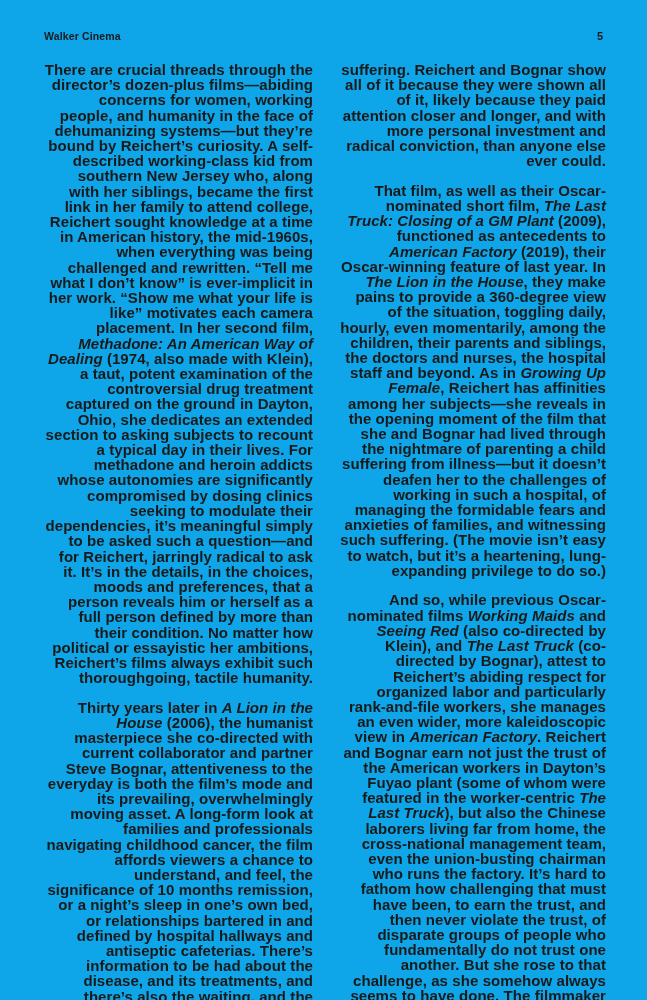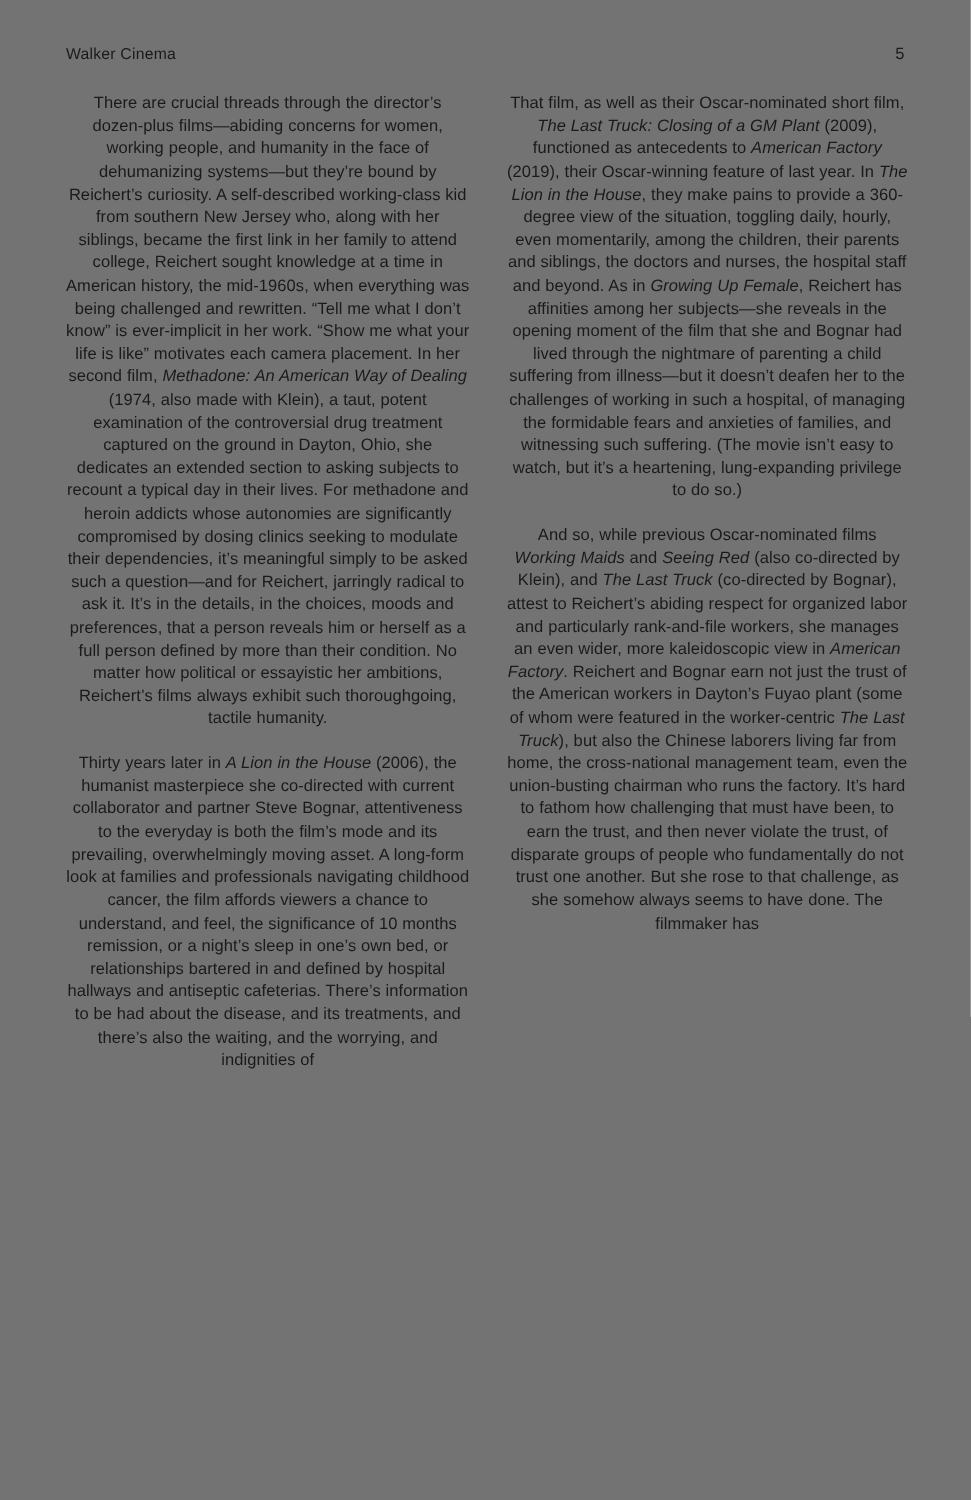--- a/index.html
+++ b/index.html
@@ -14,21 +14,22 @@
     color: #1a1a1a;
     overflow: hidden;
   }
 
   .page {
     position: relative;
     width: 647px;
     height: 1000px;
     box-sizing: border-box;
     padding: 0 20px;
-    background: #737373;
+    background: #0ea5e9;
+    font-weight: bold;
   }
 
   
   .running-head {
     position: absolute;
     top: 31px;
     left: 44px;
     right: 44px;
     height: 16px;
     display: flex;
@@ -58,23 +59,23 @@
     gap: 24px;
     align-items: flex-start;
   }
   .col {
     width: 269px;
     flex: 0 0 269px;
   }
 
   .col p {
     margin: 0 0 14.4px 0;
-    font-size: 11px;
+    font-size: 15px;
     line-height: 15.2px;
-    text-align: center;
+    text-align: right;
     color: #1a1a1a;
     letter-spacing: 0.05px;
     word-spacing: 0.1px;
     -webkit-font-smoothing: antialiased;
   }
   .col p:last-child {
     margin-bottom: 16px;
   }
   .col p i, .col p em {
     font-style: italic;
@@ -89,18 +90,19 @@
     <span class="rh-title">Walker Cinema</span>
     <span class="rh-folio">5</span>
   </div>
 
   <div class="columns">
     <div class="col">
         <p><span>There are crucial threads through the director’s dozen-plus films—abiding concerns for women, working people, and humanity in the face of dehumanizing systems—but they’re bound by Reichert’s curiosity. A self-described working-class kid from southern New Jersey who, along with her siblings, became the first link in her family to attend college, Reichert sought knowledge at a time in American history, the mid-1960s, when everything was being challenged and rewritten. “Tell me what I don’t know” is ever-implicit in her work. “Show me what your life is like” motivates each camera placement. In her second film, </span><i>Methadone: An American Way of Dealing</i><span> (1974, also made with Klein), a taut, potent examination of the controversial drug treatment captured on the ground in Dayton, Ohio, she dedicates an extended section to asking subjects to recount a typical day in their lives. For methadone and heroin addicts whose autonomies are significantly compromised by dosing clinics seeking to modulate their dependencies, it’s meaningful simply to be asked such a question—and for Reichert, jarringly radical to ask it. It’s in the details, in the choices, moods and preferences, that a person reveals him or herself as a full person defined by more than their condition. No matter how political or essayistic her ambitions, Reichert’s films always exhibit such thoroughgoing, tactile humanity.</span></p>
         <p><span>Thirty years later in </span><i>A Lion in the House</i><span> (2006), the humanist masterpiece she co-directed with current collaborator and partner Steve Bognar, attentiveness to the everyday is both the film’s mode and its prevailing, overwhelmingly moving asset. A long-form look at families and professionals navigating childhood cancer, the film affords viewers a chance to understand, and feel, the significance of 10 months remission, or a night’s sleep in one’s own bed, or relationships bartered in and defined by hospital hallways and antiseptic cafeterias. There’s information to be had about the disease, and its treatments, and there’s also the waiting, and the worrying, and indignities of</span></p>
       </div>
     <div class="col">
+        <p><span>suffering. Reichert and Bognar show all of it because they were shown all of it, likely because they paid attention closer and longer, and with more personal investment and radical conviction, than anyone else ever could.</span></p>
         <p><span>That film, as well as their Oscar-nominated short film, </span><i>The Last Truck: Closing of a GM Plant</i><span> (2009), functioned as antecedents to </span><i>American Factory</i><span> (2019), their Oscar-winning feature of last year. In </span><i>The Lion in the House</i><span>, they make pains to provide a 360-degree view of the situation, toggling daily, hourly, even momentarily, among the children, their parents and siblings, the doctors and nurses, the hospital staff and beyond. As in </span><i>Growing Up Female</i><span>, Reichert has affinities among her subjects—she reveals in the opening moment of the film that she and Bognar had lived through the nightmare of parenting a child suffering from illness—but it doesn’t deafen her to the challenges of working in such a hospital, of managing the formidable fears and anxieties of families, and witnessing such suffering. (The movie isn’t easy to watch, but it’s a heartening, lung-expanding privilege to do so.)</span></p>
         <p><span>And so, while previous Oscar-nominated films </span><i>Working Maids</i><span> and </span><i>Seeing Red</i><span> (also co-directed by Klein), and </span><i>The Last Truck</i><span> (co-directed by Bognar), attest to Reichert’s abiding respect for organized labor and particularly rank-and-file workers, she manages an even wider, more kaleidoscopic view in </span><i>American Factory</i><span>. Reichert and Bognar earn not just the trust of the American workers in Dayton’s Fuyao plant (some of whom were featured in the worker-centric </span><i>The Last Truck</i><span>), but also the Chinese laborers living far from home, the cross-national management team, even the union-busting chairman who runs the factory. It’s hard to fathom how challenging that must have been, to earn the trust, and then never violate the trust, of disparate groups of people who fundamentally do not trust one another. But she rose to that challenge, as she somehow always seems to have done. The filmmaker has</span></p>
       </div>
   </div>
 
 </div>
 
 </body></html>

